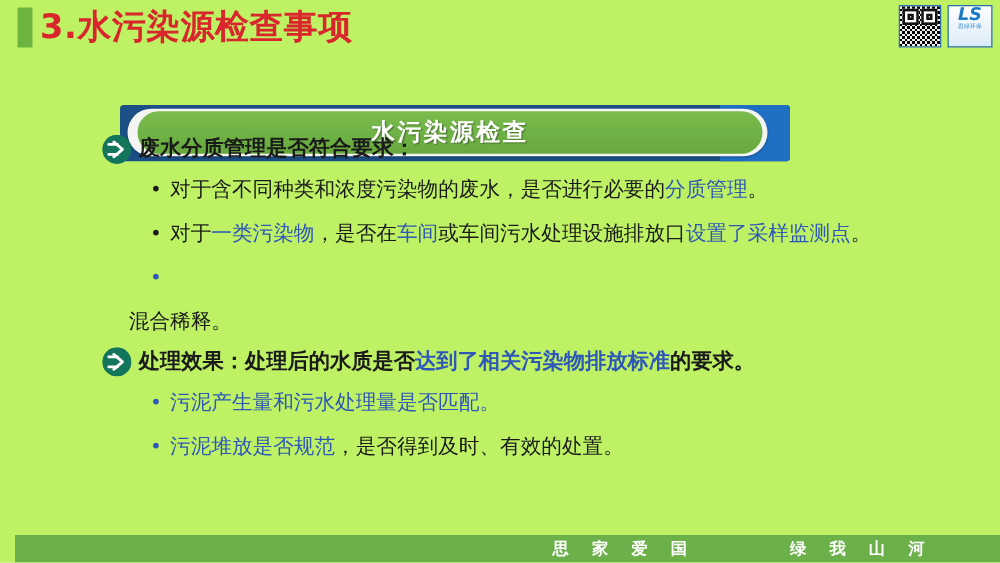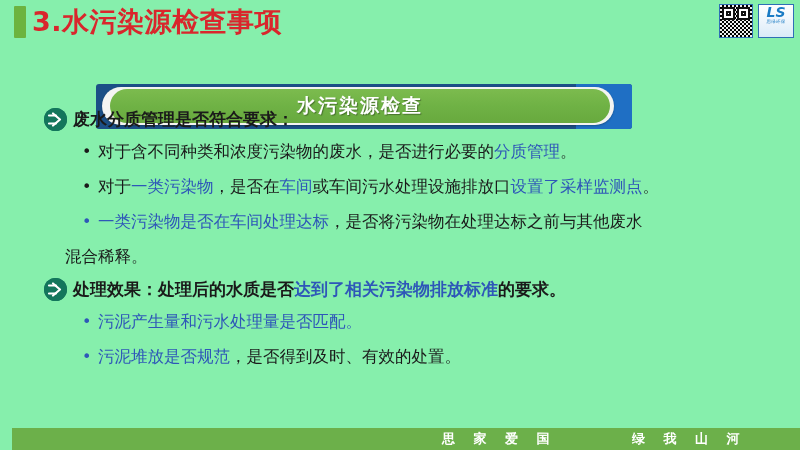--- a/index.html
+++ b/index.html
@@ -10,21 +10,21 @@
     width: 800px;
     height: 450px;
     overflow: hidden;
     background: #ffffff;
     font-family: "DejaVu Sans", "Liberation Sans", sans-serif;
   }
   #slide {
     position: relative;
     width: 800px;
     height: 450px;
-    background: #86efac;
+    background: #bef264;
     overflow: hidden;
   }
 
   
   #header {
     position: absolute;
     left: 0; top: 0;
     width: 800px;
     height: 46px;
   }
@@ -158,20 +158,21 @@
 
   
   #content {
     position: absolute;
     left: 0;
     top: 104px;
     width: 800px;
   }
   .section {
     position: relative;
+    margin-left: 38px;
   }
   .section-head {
     display: flex;
     align-items: flex-start;
     padding-left: 44px;
     position: relative;
     min-height: 30px;
   }
   .arrow-icon {
     position: absolute;
@@ -298,21 +299,20 @@
         <span class="bullet-text"><span>对于含不同种类和浓度污染物的废水，是否进行必要的</span><span class="blue">分质管理</span><span>。</span></span>
       </div>
 
       <div class="bullet">
         <span class="bullet-dot">•</span>
         <span class="bullet-text"><span>对于</span><span class="blue">一类污染物</span><span>，是否在</span><span class="blue">车间</span><span>或车间污水处理设施排放口</span><span class="blue">设置了采样监测点</span><span>。</span></span>
       </div>
 
       <div class="bullet">
         <span class="bullet-dot blue">•</span>
-        <span class="bullet-text"><span class="blue">一类污染物是否在车间处理达标</span><span>，是否将污染物在处理达标之前与其他废水</span></span>
       </div>
       <div class="bullet-cont">混合稀释。</div>
     </div>
 
     <div class="section">
       <div class="section-head">
         <span class="arrow-icon">
           <svg width="23" height="23" viewBox="0 0 23 23">
             <circle cx="11.5" cy="11.5" r="11.5" fill="#13765c"></circle>
             <path d="M5 7.5 L12 7.5 M5 15.5 L12 15.5" stroke="#ffffff" stroke-width="2.2" fill="none" stroke-linecap="round"></path>

